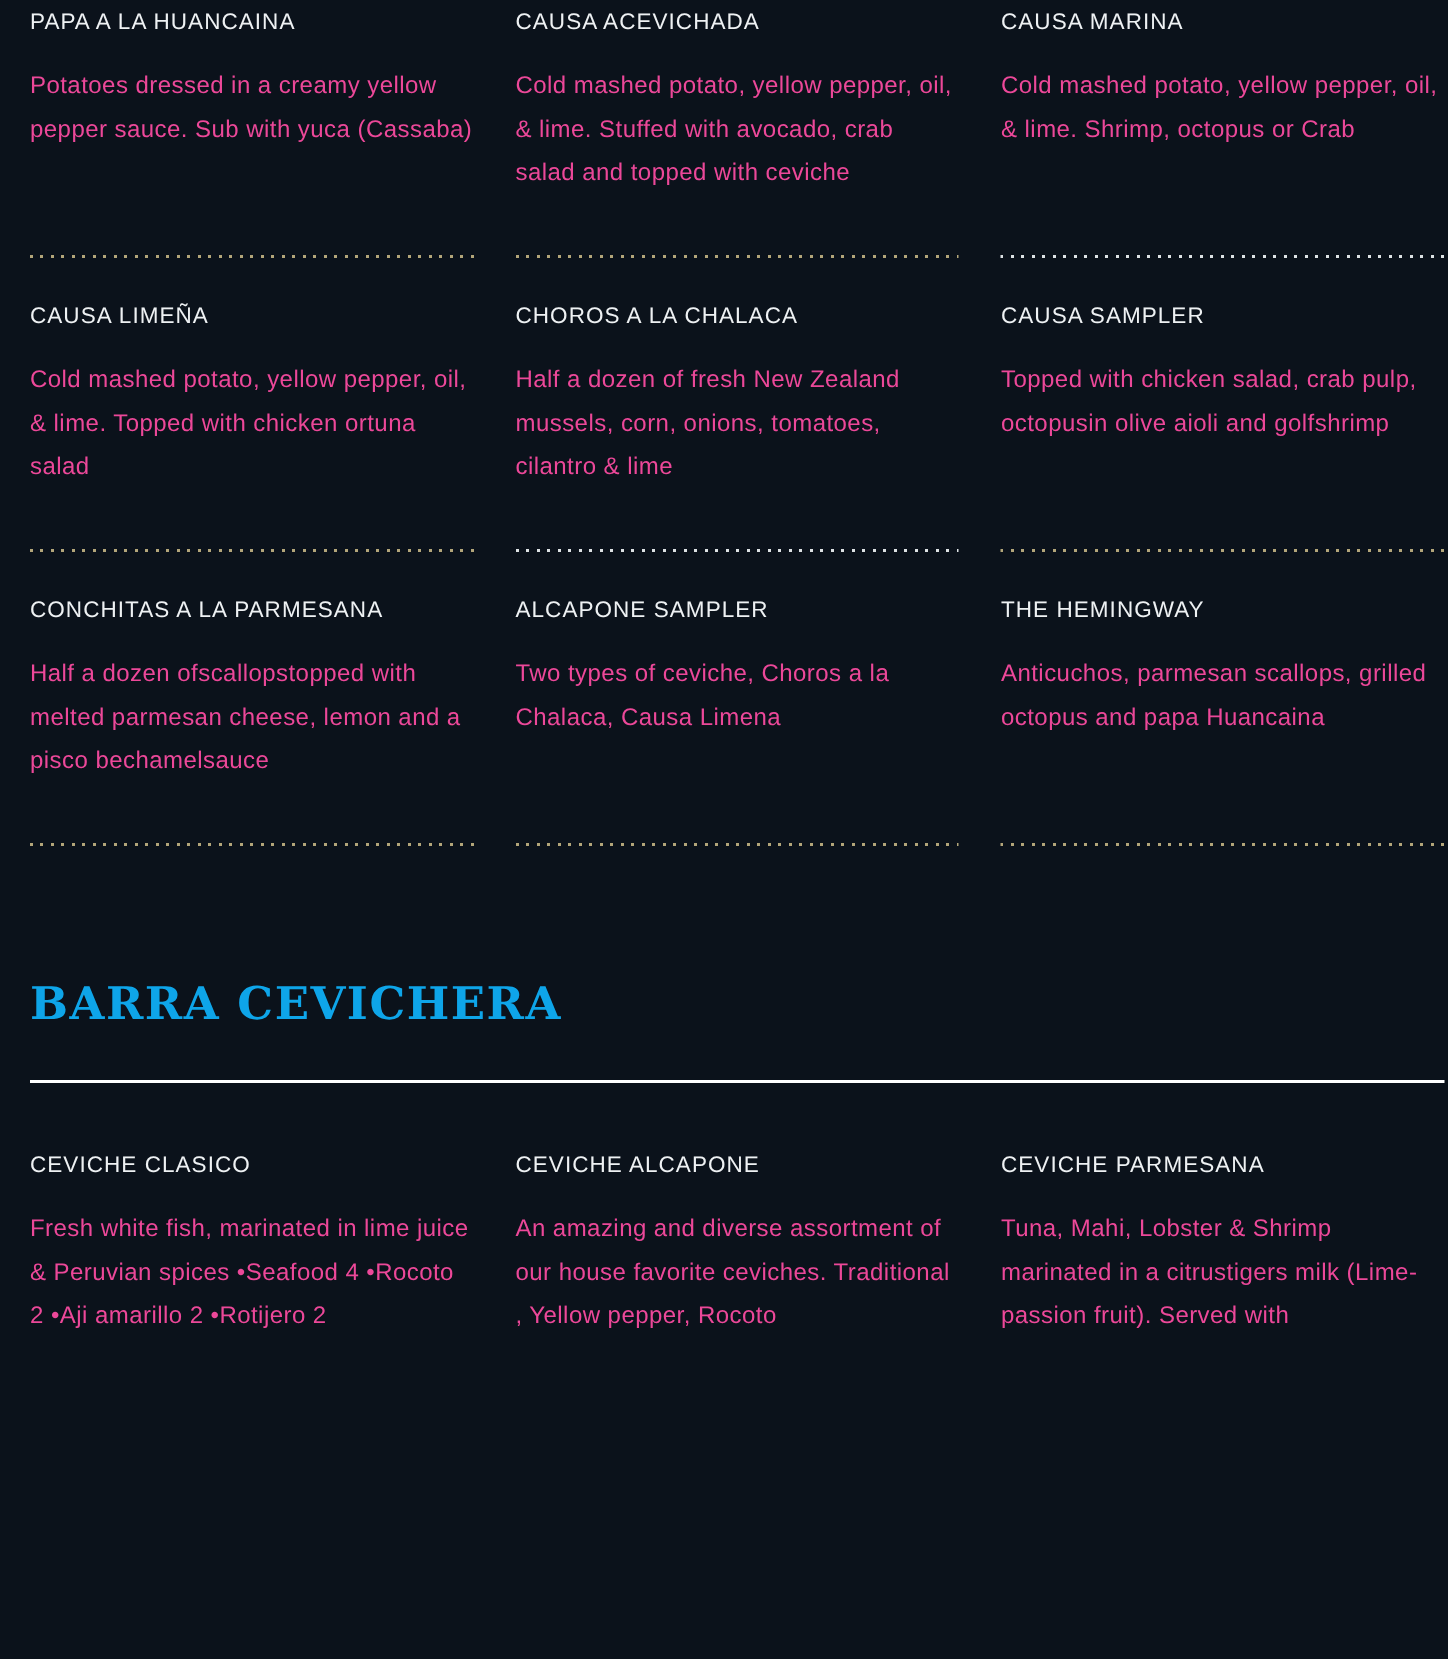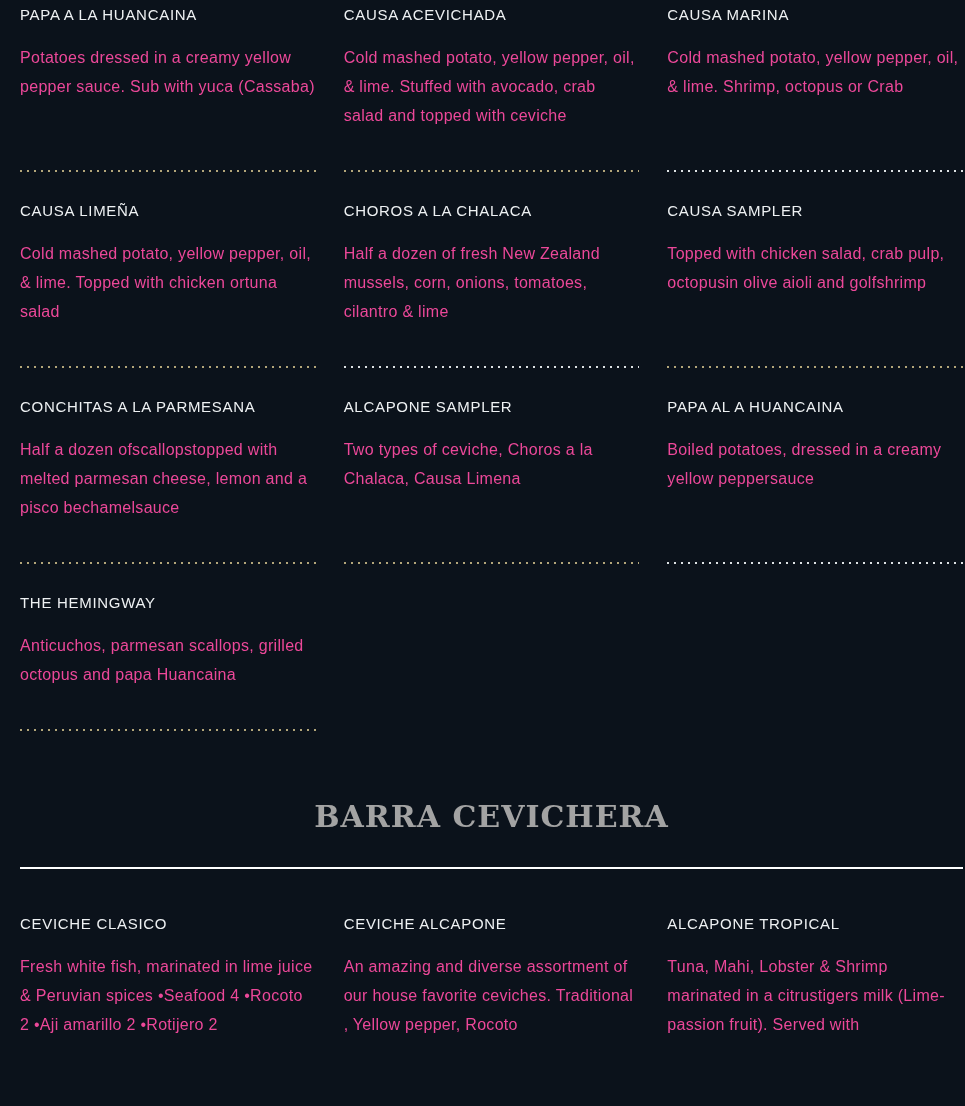--- a/index.html
+++ b/index.html
@@ -41,23 +41,22 @@
     margin-bottom: 40px;
   }
   .sep {
     margin-top: auto;
     height: 2px;
     background-image: repeating-linear-gradient(to right, var(--sep-c) 0 2px, transparent 2px 7px);
   }
   .sep.gold  { --sep-c: #b3a67a; }
   .sep.white { --sep-c: #dde2e4; }
   .section-heading {
-    margin: 64px 0 0 0;
-    text-align: center;
-    color: #a3a3a3;
+    margin: 84px 0 0 0;
+    color: #0ea5e9;
     font-family: "DejaVu Serif", "Liberation Serif", serif;
     font-size: 30px;
     line-height: 44px;
     font-weight: 700;
     letter-spacing: 1px;
   }
   .rule {
     height: 2px;
     background: #ffffff;
     margin-top: 28px;
@@ -111,25 +110,20 @@
     <div class="item-desc">Half a dozen ofscallopstopped with melted parmesan cheese, lemon and a pisco bechamelsauce</div>
     <div class="sep gold"></div>
   </div>
 
   <div class="item">
     <div class="item-title">ALCAPONE SAMPLER</div>
     <div class="item-desc">Two types of ceviche, Choros a la Chalaca, Causa Limena</div>
     <div class="sep gold"></div>
   </div>
 
-  <div class="item">
-    <div class="item-title">PAPA AL A HUANCAINA</div>
-    <div class="item-desc">Boiled potatoes, dressed in a creamy yellow peppersauce</div>
-    <div class="sep white"></div>
-  </div>
 
   <div class="item">
     <div class="item-title">THE HEMINGWAY</div>
     <div class="item-desc">Anticuchos, parmesan scallops, grilled octopus and papa Huancaina</div>
     <div class="sep gold"></div>
   </div>
 </div>
 
   <h2 class="section-heading">BARRA CEVICHERA</h2>
 
@@ -142,19 +136,19 @@
 
   </div>
 
   <div class="item">
     <div class="item-title">CEVICHE ALCAPONE</div>
     <div class="item-desc">An amazing and diverse assortment of our house favorite ceviches. Traditional , Yellow pepper, Rocoto</div>
 
   </div>
 
   <div class="item">
-    <div class="item-title">ALCAPONE TROPICAL</div>
+    <div class="item-title">CEVICHE PARMESANA</div>
     <div class="item-desc">Tuna, Mahi, Lobster &amp; Shrimp marinated in a citrustigers milk (Lime-passion fruit). Served with</div>
 
   </div>
 </div>
 
 </div>
 
 </body></html>

